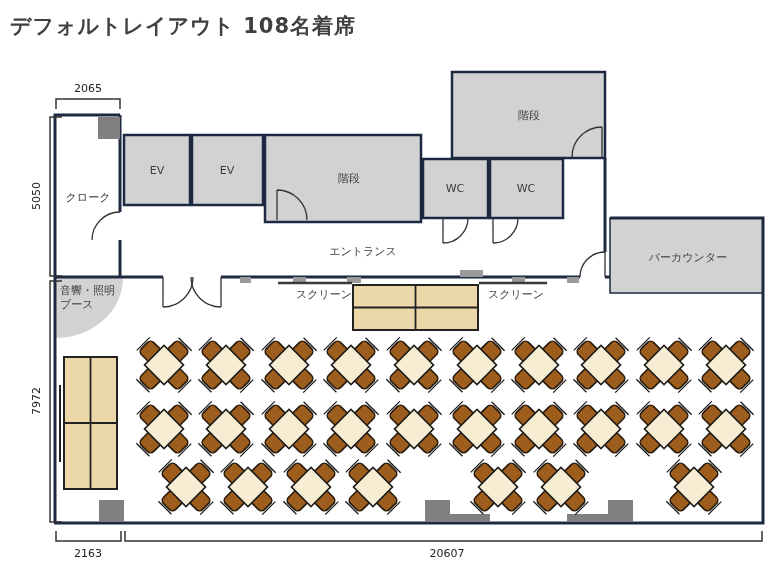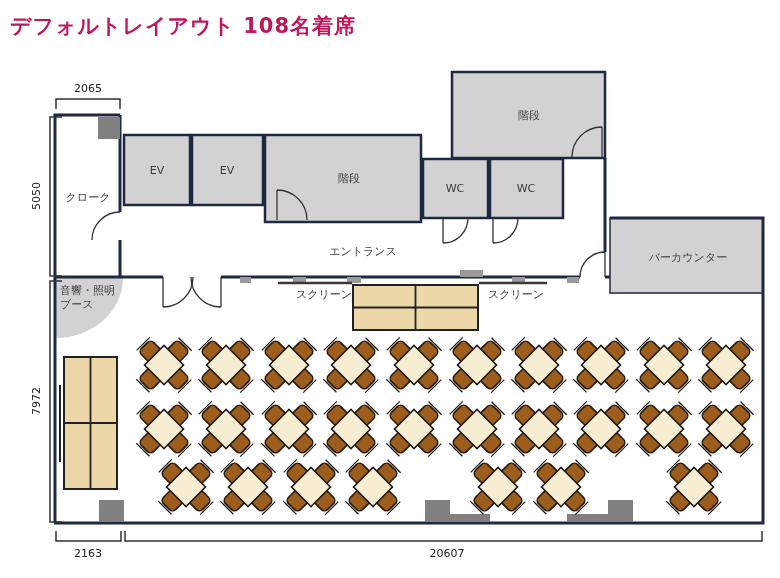--- a/index.html
+++ b/index.html
@@ -1,18 +1,18 @@
 <!DOCTYPE html>
 <html><head>
 <meta charset="utf-8">
 <style>
   html,body{margin:0;padding:0;background:#fff;}
   .stage{position:relative;width:780px;height:578px;background:#fff;overflow:hidden;
          font-family:"DejaVu Sans","Liberation Sans",sans-serif;}
-  .title{position:absolute;left:10px;top:12px;font-size:21px;font-weight:bold;color:#be185d;
+  .title{position:absolute;left:10px;top:12px;font-size:21px;font-weight:bold;color:#404040;
          letter-spacing:1px;white-space:nowrap;}
   svg{position:absolute;left:0;top:0;}
   text{font-family:"DejaVu Sans","Liberation Sans",sans-serif;}
   .room-label{font-size:11px;fill:#3c3c3c;}
   .dim-label{font-size:11px;fill:#222;}
   .wall{stroke:#1c2940;fill:none;}
   .door{stroke:#333;stroke-width:1.3;fill:none;}
 </style>
 </head>
 <body>

